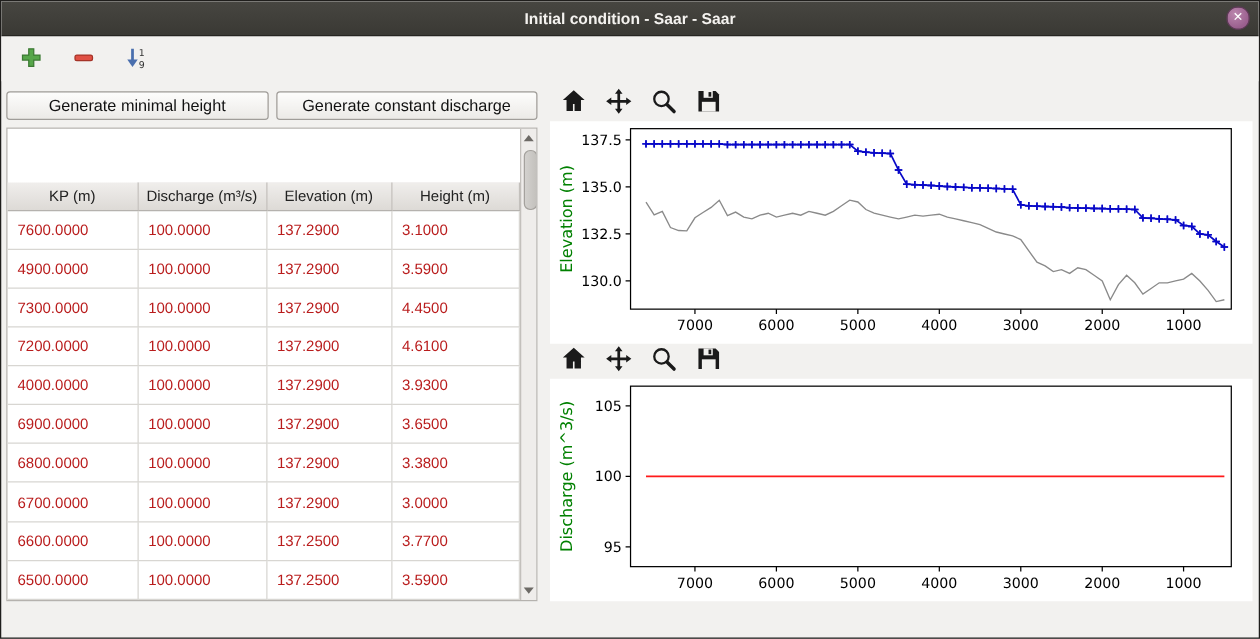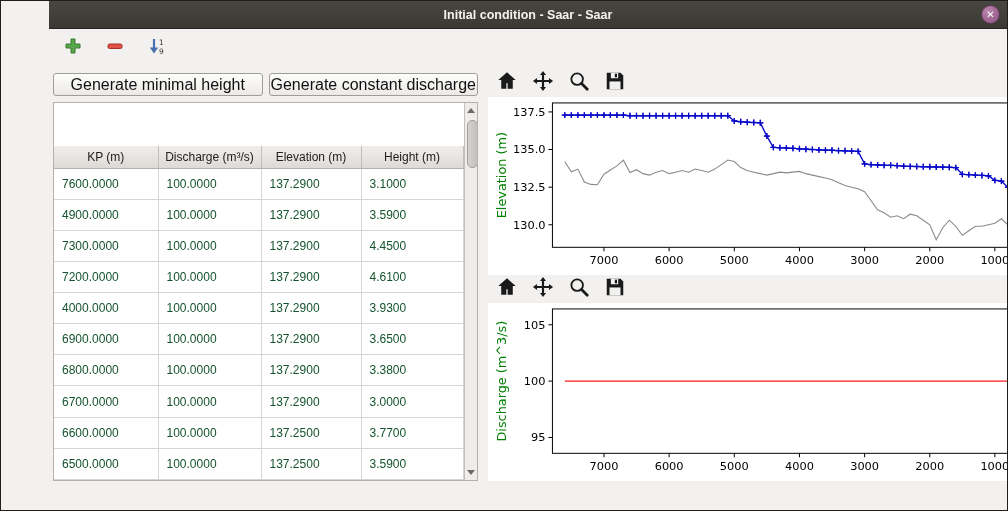--- a/index.html
+++ b/index.html
@@ -7,21 +7,20 @@
     font-family: "Liberation Sans", "DejaVu Sans", sans-serif;
     background: #555;
     width: 1008px; height: 511px;
   }
   .window {
     width: 1008px; height: 511px;
     background: #f2f1ef;
     border: 1px solid #1f1e1c;
     position: relative;
     overflow: hidden;
-    padding-left: 48px;
   }
   
   .titlebar {
     height: 28px;
     background: linear-gradient(#474641, #3a3934);
     border-bottom: 1px solid #262521;
     display: flex; align-items: center; justify-content: center;
     position: relative;
   }
   .titlebar .title {
@@ -50,42 +49,42 @@
     cursor: pointer;
   }
   
   .content { display: flex; height: 416px; padding-top: 4px; }
   .left-panel { width: 433px; padding: 2px 4px 0 4px; display: flex; flex-direction: column; }
   .button-row { display: flex; gap: 6px; margin: 2px 0 6px 0; }
   .gen-btn {
     flex: 1; height: 23px;
     background: linear-gradient(#fdfdfc, #eceae7);
     border: 1px solid #a09d99; border-radius: 3px;
-    font-size: 16px; color: #111;
+    font-size: 13px; color: #111;
     font-family: "Liberation Sans", sans-serif;
     cursor: pointer;
   }
   .table-wrap {
     flex: 1; display: flex;
     border: 1px solid #b5b2ae;
     background: #fff;
     overflow: hidden;
   }
   table { border-collapse: collapse; table-layout: fixed; width: 409px; font-size: 12px; margin-top: 43px; }
   col.c0 { width: 104px; } col.c1 { width: 103px; } col.c2 { width: 100px; } col.c3 { width: 102px; }
   th {
     height: 22px;
     background: linear-gradient(#f0eeec, #dddad6);
     border-right: 1px solid #c3c0bc; border-bottom: 1px solid #b5b2ae;
     font-weight: normal; font-size: 12px; text-align: center; color: #222;
   }
   td {
     height: 29px;
     border-right: 1px solid #d8d6d2; border-bottom: 1px solid #d8d6d2;
-    padding-left: 8px; color: #14532d; background: #fff;
+    padding-left: 8px; color: #b91c1c; background: #fff;
     white-space: nowrap; overflow: hidden;
   }
   
   .scrollbar {
     width: 16px; background: #efedeb; border-left: 1px solid #c3c0bc;
     display: flex; flex-direction: column;
   }
   .sb-btn { height: 15px; display: flex; align-items: center; justify-content: center; cursor: pointer; }
   .tri-up { width: 0; height: 0; border-left: 4px solid transparent; border-right: 4px solid transparent; border-bottom: 5px solid #6d6a66; }
   .tri-down { width: 0; height: 0; border-left: 4px solid transparent; border-right: 4px solid transparent; border-top: 5px solid #6d6a66; }

